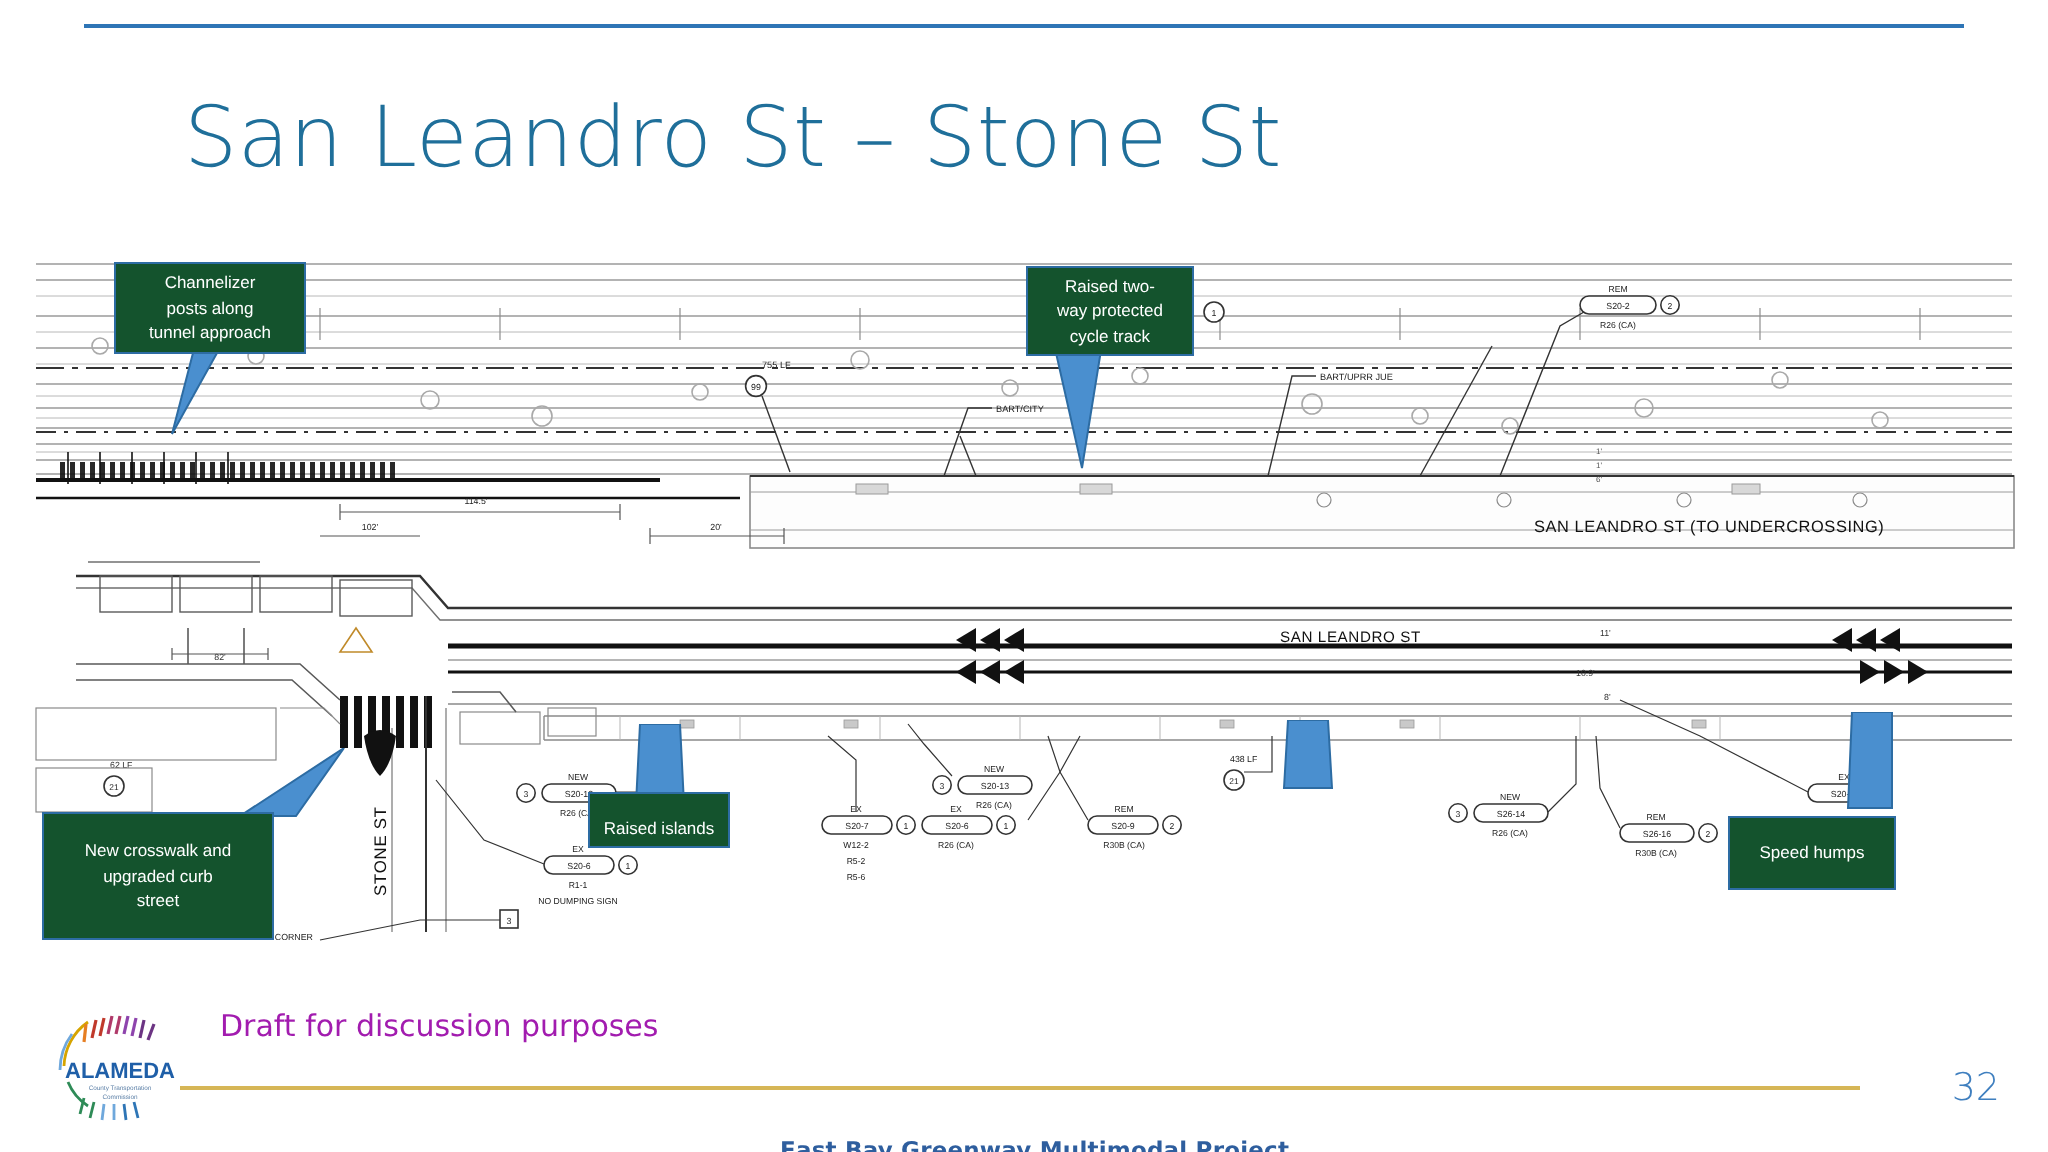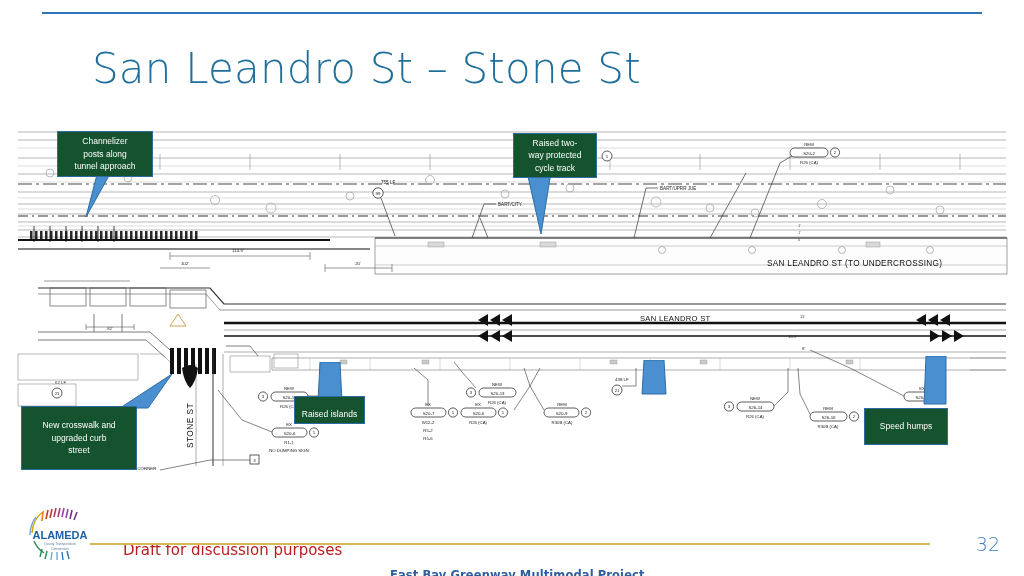--- a/index.html
+++ b/index.html
@@ -30,23 +30,22 @@
     position:absolute;background:#14532d;border:1px solid #2d6ca3;
     color:#ffffff;text-align:center;font-size:8.5px;line-height:12.5px;
     display:flex;align-items:center;justify-content:center;
     padding:3px 4px;box-sizing:border-box;z-index:6;
   }
   .callout span{display:block;}
   .tail{position:absolute;z-index:5;}
 
   
   .draft-text{
-    position:absolute;left:123px;top:504px;font-size:15px;color:#b91c1c;
+    position:absolute;left:110px;top:504px;font-size:15px;color:#a21caf;
     font-family:"DejaVu Sans", sans-serif;
-    margin-top:37px;
   }
   .gold-rule{position:absolute;left:90px;top:543px;width:840px;height:2px;background:#d6b656;}
   .footer-title{
     position:absolute;left:390px;top:568px;font-size:11.5px;font-weight:bold;
     color:#2e5e9e;font-family:"DejaVu Sans", sans-serif;letter-spacing:.1px;
   }
   .page-num{
     position:absolute;right:24px;top:533px;font-size:19px;color:#3f7fbf;
     font-family:"DejaVu Sans", sans-serif;font-weight:300;
   }

